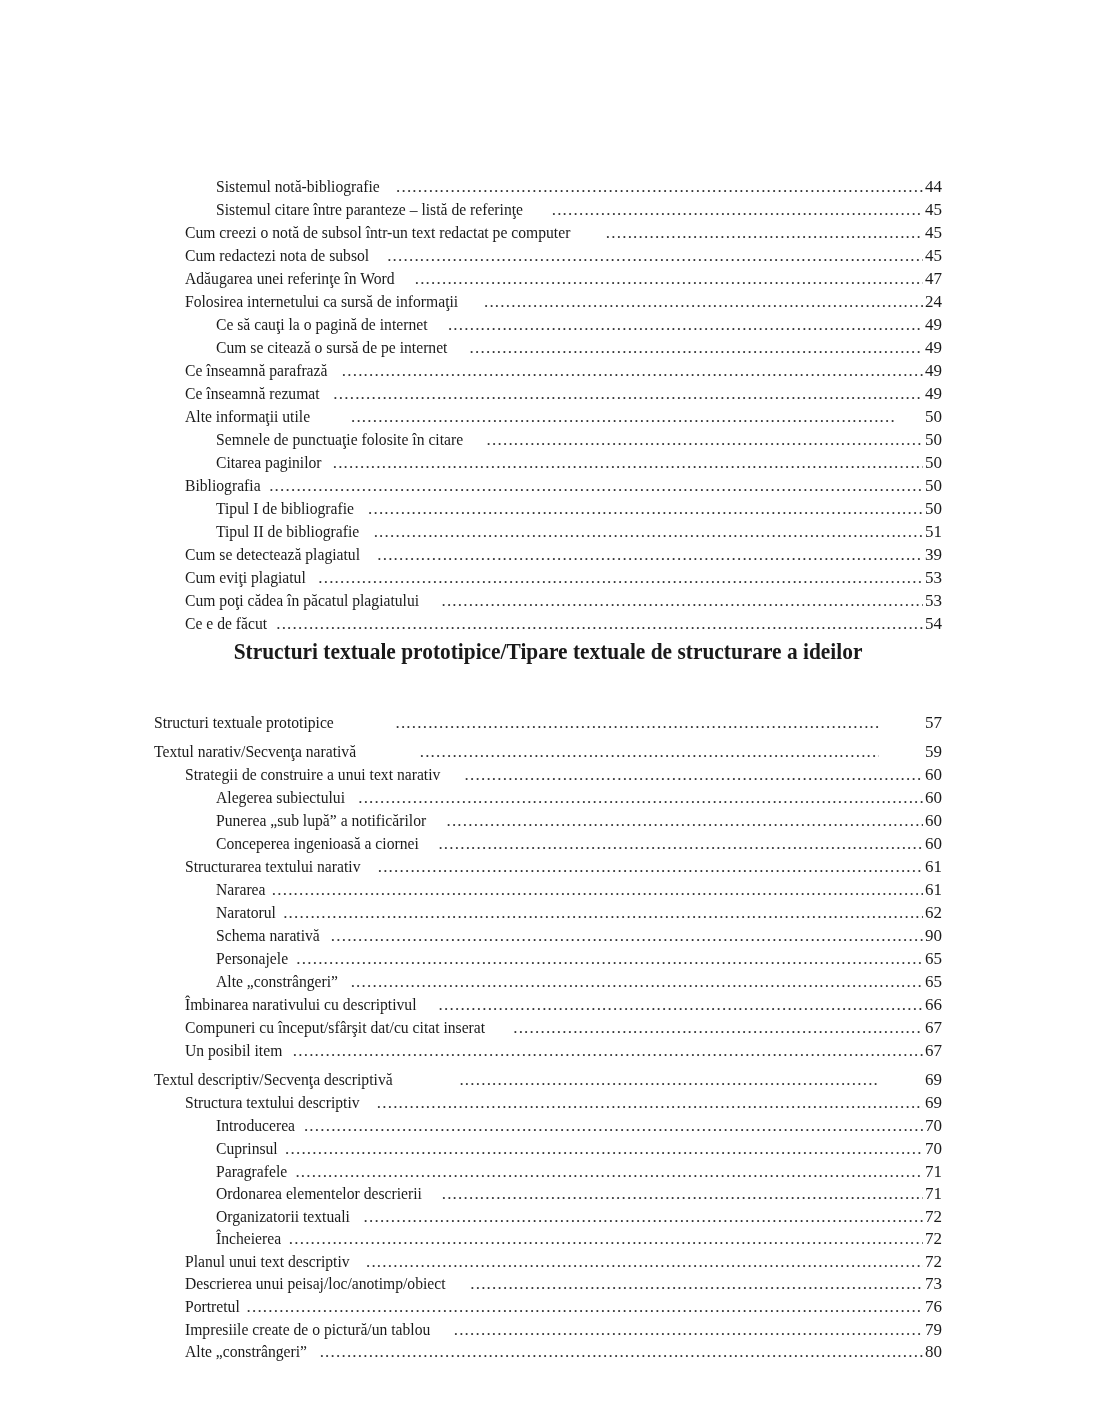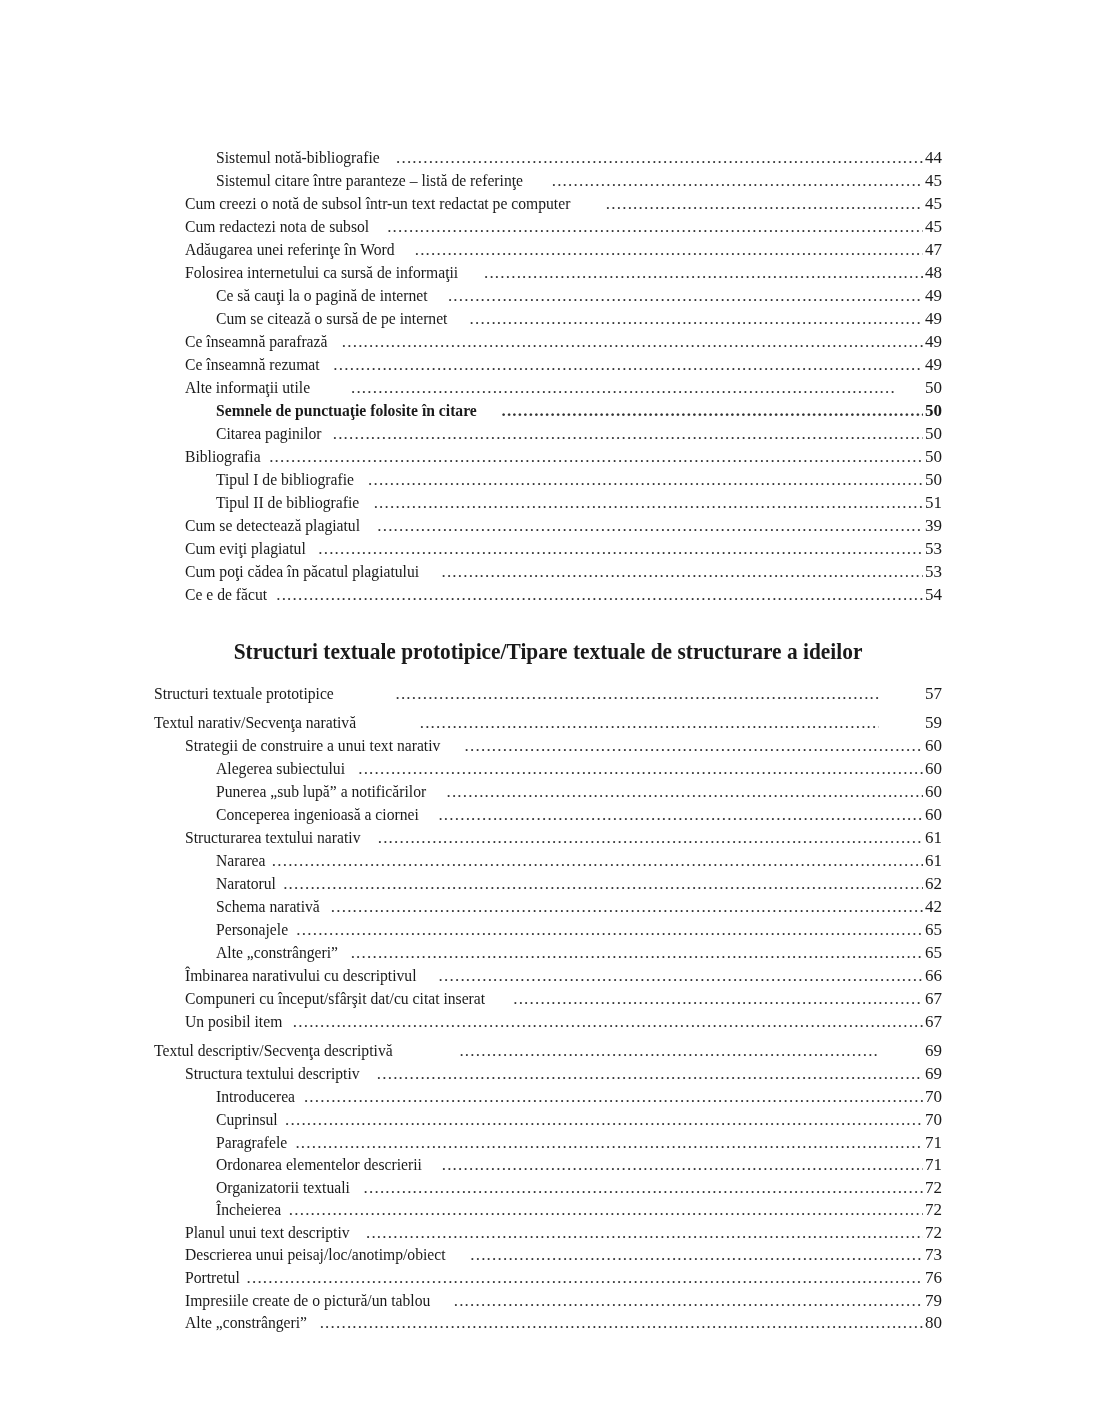--- a/index.html
+++ b/index.html
@@ -1,21 +1,21 @@
 <!DOCTYPE html>
 <html><head>
 <meta charset="utf-8">
 <style>
   html, body { margin: 0; padding: 0; background: #ffffff; }
   body { width: 1100px; height: 1422px; position: relative; overflow: hidden; }
   .page { position: absolute; left: 0; top: 0; width: 1100px; height: 1422px; background: #fff;
           font-family: "Liberation Serif", "DejaVu Serif", serif; color: #1a1a1a; }
   .toc { position: absolute; left: 154px; width: 788px; }
   .row { position: absolute; left: 0; width: 788px; height: 22px; display: flex; align-items: baseline;
-         font-size: 17px; line-height: 22px; white-space: nowrap; }
+         font-size: 17px; line-height: 22px; white-space: nowrap; margin-top: 29px; }
   .row.l1 { padding-left: 31px; width: 757px; }
   .row.l2 { padding-left: 62px; width: 726px; }
   .row.bold { font-weight: normal; gap: 44px; }
   .row .label { flex: 0 0 auto; transform: scaleX(0.92); transform-origin: left center; }
   .row .dots { flex: 1 1 auto; overflow: hidden; margin: 0 2px; color: #333; letter-spacing: 1.2px; }
   .row .dots::before { content: "........................................................................................................................................................................................................................................"; }
   .row .page-num { flex: 0 0 auto; text-align: right; }
   .section-heading { position: absolute; left: 154px; width: 788px; top: 640px; text-align: center;
                      font-weight: bold; font-size: 23px; line-height: 24px; white-space: nowrap; }
   .section-heading span { display: inline-block; transform: scaleX(0.93); }
@@ -47,21 +47,21 @@
         <span class="page-num">45</span>
       </div>
       <div class="row l1" style="top: 239px;">
         <span class="label">Adăugarea unei referinţe în Word</span>
         <span class="dots"></span>
         <span class="page-num">47</span>
       </div>
       <div class="row l1" style="top: 262px;">
         <span class="label">Folosirea internetului ca sursă de informaţii</span>
         <span class="dots"></span>
-        <span class="page-num">48</span>
+        <span class="page-num">24</span>
       </div>
       <div class="row l2" style="top: 285px;">
         <span class="label">Ce să cauţi la o pagină de internet</span>
         <span class="dots"></span>
         <span class="page-num">49</span>
       </div>
       <div class="row l2" style="top: 308px;">
         <span class="label">Cum se citează o sursă de pe internet</span>
         <span class="dots"></span>
         <span class="page-num">49</span>
@@ -74,21 +74,21 @@
       <div class="row l1" style="top: 354px;">
         <span class="label">Ce înseamnă rezumat</span>
         <span class="dots"></span>
         <span class="page-num">49</span>
       </div>
       <div class="row l1" style="top: 377px; gap: 28px;">
         <span class="label">Alte informaţii utile</span>
         <span class="dots"></span>
         <span class="page-num">50</span>
       </div>
-      <div class="row l2" style="top: 400px; font-weight: bold;">
+      <div class="row l2" style="top: 400px;">
         <span class="label">Semnele de punctuaţie folosite în citare</span>
         <span class="dots"></span>
         <span class="page-num">50</span>
       </div>
       <div class="row l2" style="top: 423px;">
         <span class="label">Citarea paginilor</span>
         <span class="dots"></span>
         <span class="page-num">50</span>
       </div>
       <div class="row l1" style="top: 446px;">
@@ -174,21 +174,21 @@
         <span class="page-num">61</span>
       </div>
       <div class="row l2" style="top: 873px;">
         <span class="label">Naratorul</span>
         <span class="dots"></span>
         <span class="page-num">62</span>
       </div>
       <div class="row l2" style="top: 896px;">
         <span class="label">Schema narativă</span>
         <span class="dots"></span>
-        <span class="page-num">42</span>
+        <span class="page-num">90</span>
       </div>
       <div class="row l2" style="top: 919px;">
         <span class="label">Personajele</span>
         <span class="dots"></span>
         <span class="page-num">65</span>
       </div>
       <div class="row l2" style="top: 942px;">
         <span class="label">Alte „constrângeri”</span>
         <span class="dots"></span>
         <span class="page-num">65</span>

